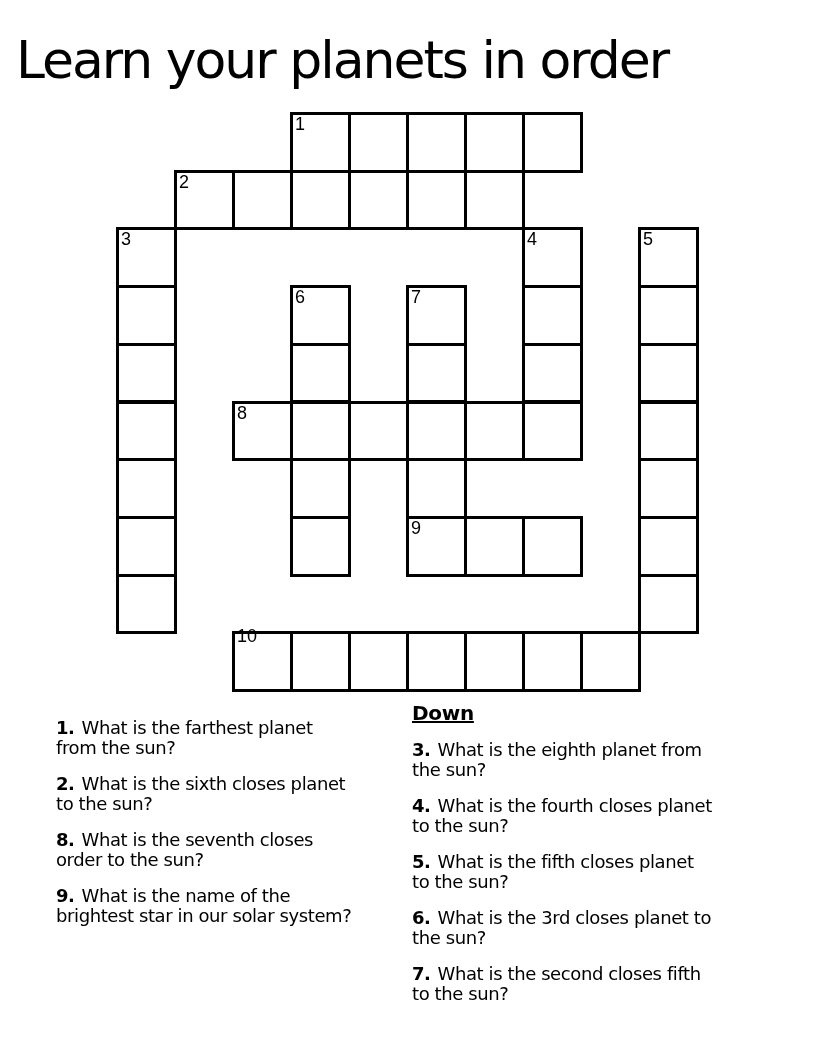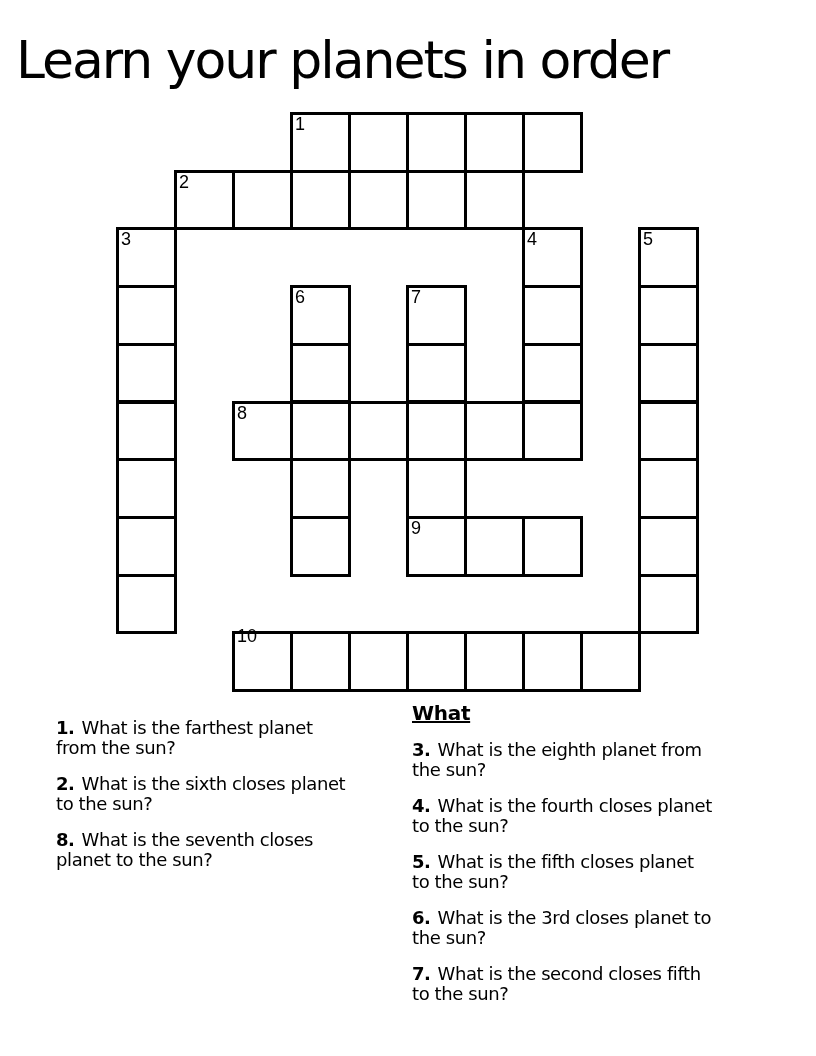--- a/index.html
+++ b/index.html
@@ -112,28 +112,31 @@
 
   <div class="clue">
     <span class="num">1.</span><span class="txt"><span>What is the farthest planet</span><br><span>from the sun?</span></span>
   </div>
 
   <div class="clue">
     <span class="num">2.</span><span class="txt"><span>What is the sixth closes planet</span><br><span>to the sun?</span></span>
   </div>
 
   <div class="clue">
-    <span class="num">8.</span><span class="txt"><span>What is the seventh closes</span><br><span>planet to the sun?</span></span>
+    <span class="num">8.</span><span class="txt"><span>What is the seventh closes</span><br><span>order to the sun?</span></span>
   </div>
 
+  <div class="clue">
+    <span class="num">9.</span><span class="txt"><span>What is the name of the</span><br><span>brightest star in our solar system?</span></span>
+  </div>
 
 </section>
 
 <section class="clues down">
-  <h2 class="clues-heading">What</h2>
+  <h2 class="clues-heading">Down</h2>
 
   <div class="clue">
     <span class="num">3.</span><span class="txt"><span>What is the eighth planet from</span><br><span>the sun?</span></span>
   </div>
 
   <div class="clue">
     <span class="num">4.</span><span class="txt"><span>What is the fourth closes planet</span><br><span>to the sun?</span></span>
   </div>
 
   <div class="clue">

